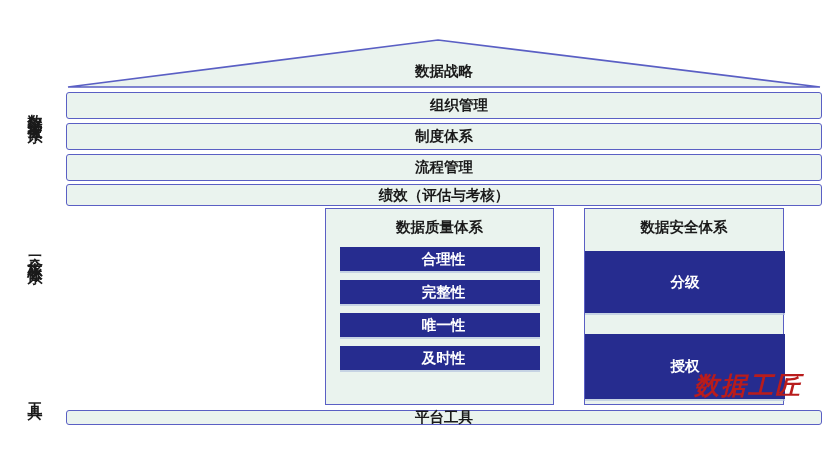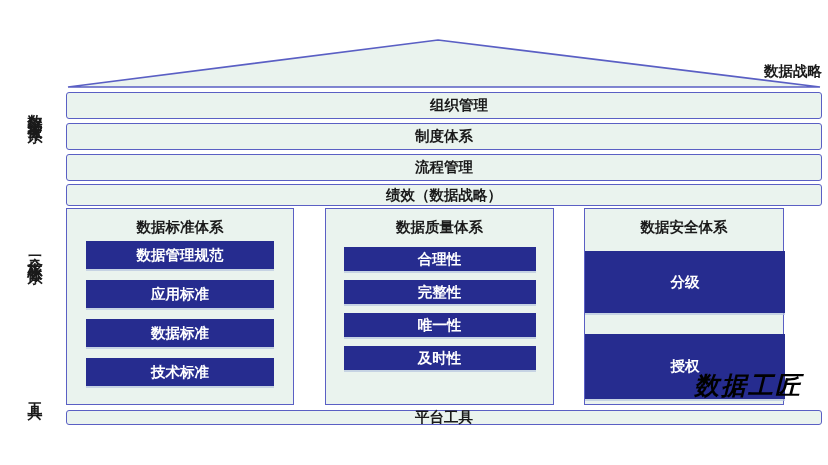--- a/index.html
+++ b/index.html
@@ -23,21 +23,21 @@
     text-align:center;
   }
   .sl1{top:102px;}
   .sl2{top:243px;}
   .sl3{top:390px;}
   
   .roof{position:absolute;left:66px;top:38px;width:756px;height:51px;}
   .roof polygon{fill:#eaf3ee;stroke:#5a5fc4;stroke-width:1.6;}
   .roof-title{
     position:absolute;left:66px;top:62px;width:756px;
-    text-align:right;font-weight:bold;font-size:14.5px;color:#1a1a1a;
+    text-align:center;font-weight:bold;font-size:14.5px;color:#1a1a1a;
   }
   
   .hbar{
     position:absolute;left:66px;width:756px;height:27px;
     background:#eaf3ee;
     border:1.6px solid #5a5fc4;
     border-radius:3px;
     box-sizing:border-box;
     display:flex;align-items:center;justify-content:center;
     font-weight:bold;font-size:14.5px;color:#1a1a1a;
@@ -65,30 +65,30 @@
   }
   .navy{
     background:#262c8f;
     color:#ffffff;
     font-weight:bold;font-size:14.5px;
     display:flex;align-items:center;justify-content:center;
     box-shadow:0 2px 0 rgba(182,196,222,0.7);
   }
   .c1 .navy{width:188px;height:28px;margin:11px auto 0;}
   .c1 .navy.first{margin-top:4px;}
-  .c2 .navy{width:192px;height:24px;margin:9px auto 0;}
+  .c2 .navy{width:192px;height:24px;margin:9px auto 0;padding-left:8px;}
   .c2 .navy.first{margin-top:10px;}
   .c3 .navy{width:200px;height:62px;margin:21px auto 0;}
   .c3 .navy.first{margin-top:14px;text-align:center;}
   .c3 .navy.second{height:65px;}
   
   .watermark{
     position:absolute;left:694px;top:369px;
     font-size:25px;font-weight:bold;font-style:italic;
-    color:#000000;
+    color:#b91c1c;
     letter-spacing:2px;
     z-index:5;
     white-space:nowrap;
   }
 </style>
 </head>
 <body>
 
 <div class="canvas">
 
@@ -97,29 +97,22 @@
   <div class="side-label sl3">工具</div>
 
   <svg class="roof" viewBox="0 0 756 51" preserveAspectRatio="none">
     <polygon points="372,2 754,49 2,49"></polygon>
   </svg>
   <div class="roof-title">数据战略</div>
 
   <div class="hbar b1">组织管理</div>
   <div class="hbar b2">制度体系</div>
   <div class="hbar b3">流程管理</div>
-  <div class="hbar b4">绩效（数据战略）</div>
+  <div class="hbar b4">绩效（评估与考核）</div>
 
-  <div class="col c1">
-    <div class="col-header">数据标准体系</div>
-    <div class="navy first">数据管理规范</div>
-    <div class="navy">应用标准</div>
-    <div class="navy">数据标准</div>
-    <div class="navy">技术标准</div>
-  </div>
 
   <div class="col c2">
     <div class="col-header">数据质量体系</div>
     <div class="navy first">合理性</div>
     <div class="navy">完整性</div>
     <div class="navy">唯一性</div>
     <div class="navy">及时性</div>
   </div>
 
   <div class="col c3">

